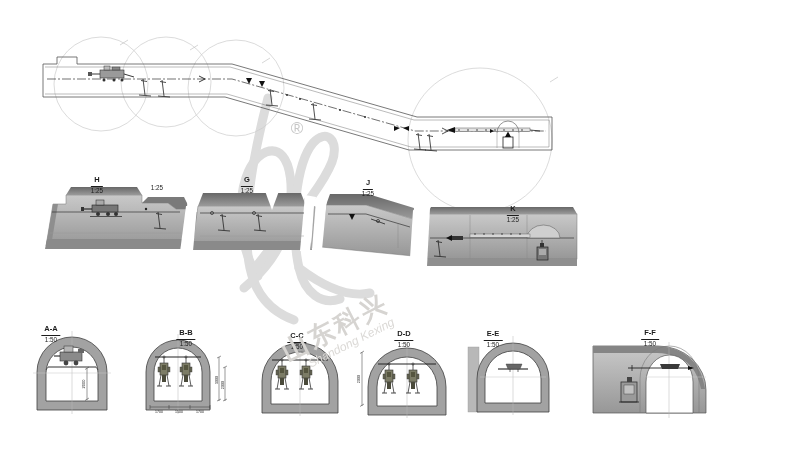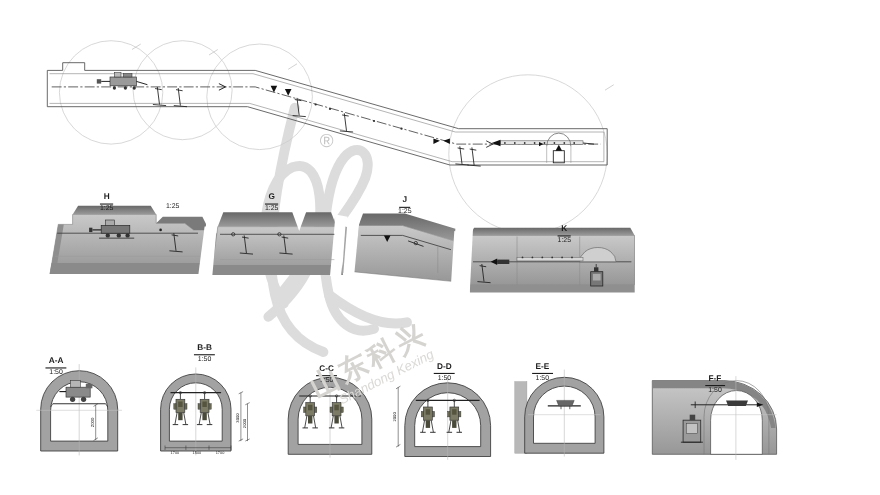--- a/index.html
+++ b/index.html
@@ -329,37 +329,37 @@
 </div>
 <div class="callout" style="left:513px;top:197px">
   <div class="letter">K</div>
   <div class="scale">1:25</div>
 </div>
 
 <div class="callout" style="left:51px;top:317px">
   <div class="letter">A-A</div>
   <div class="scale">1:50</div>
 </div>
-<div class="callout" style="left:186px;top:305px">
+<div class="callout" style="left:186px;top:321px">
   <div class="letter">B-B</div>
   <div class="scale">1:50</div>
 </div>
 <div class="callout" style="left:297px;top:324px">
   <div class="letter">C-C</div>
   <div class="scale">1:50</div>
 </div>
 <div class="callout" style="left:404px;top:322px">
   <div class="letter">D-D</div>
   <div class="scale">1:50</div>
 </div>
 <div class="callout" style="left:493px;top:322px">
   <div class="letter">E-E</div>
   <div class="scale">1:50</div>
 </div>
-<div class="callout" style="left:650px;top:333px">
+<div class="callout" style="left:650px;top:321px">
   <div class="letter">F-F</div>
   <div class="scale">1:50</div>
 </div>
 
 <div class="wm-text">
   <div class="wm-cn">山东科兴</div>
   <div class="wm-en">Shandong Kexing</div>
 </div>
 
 </div>

